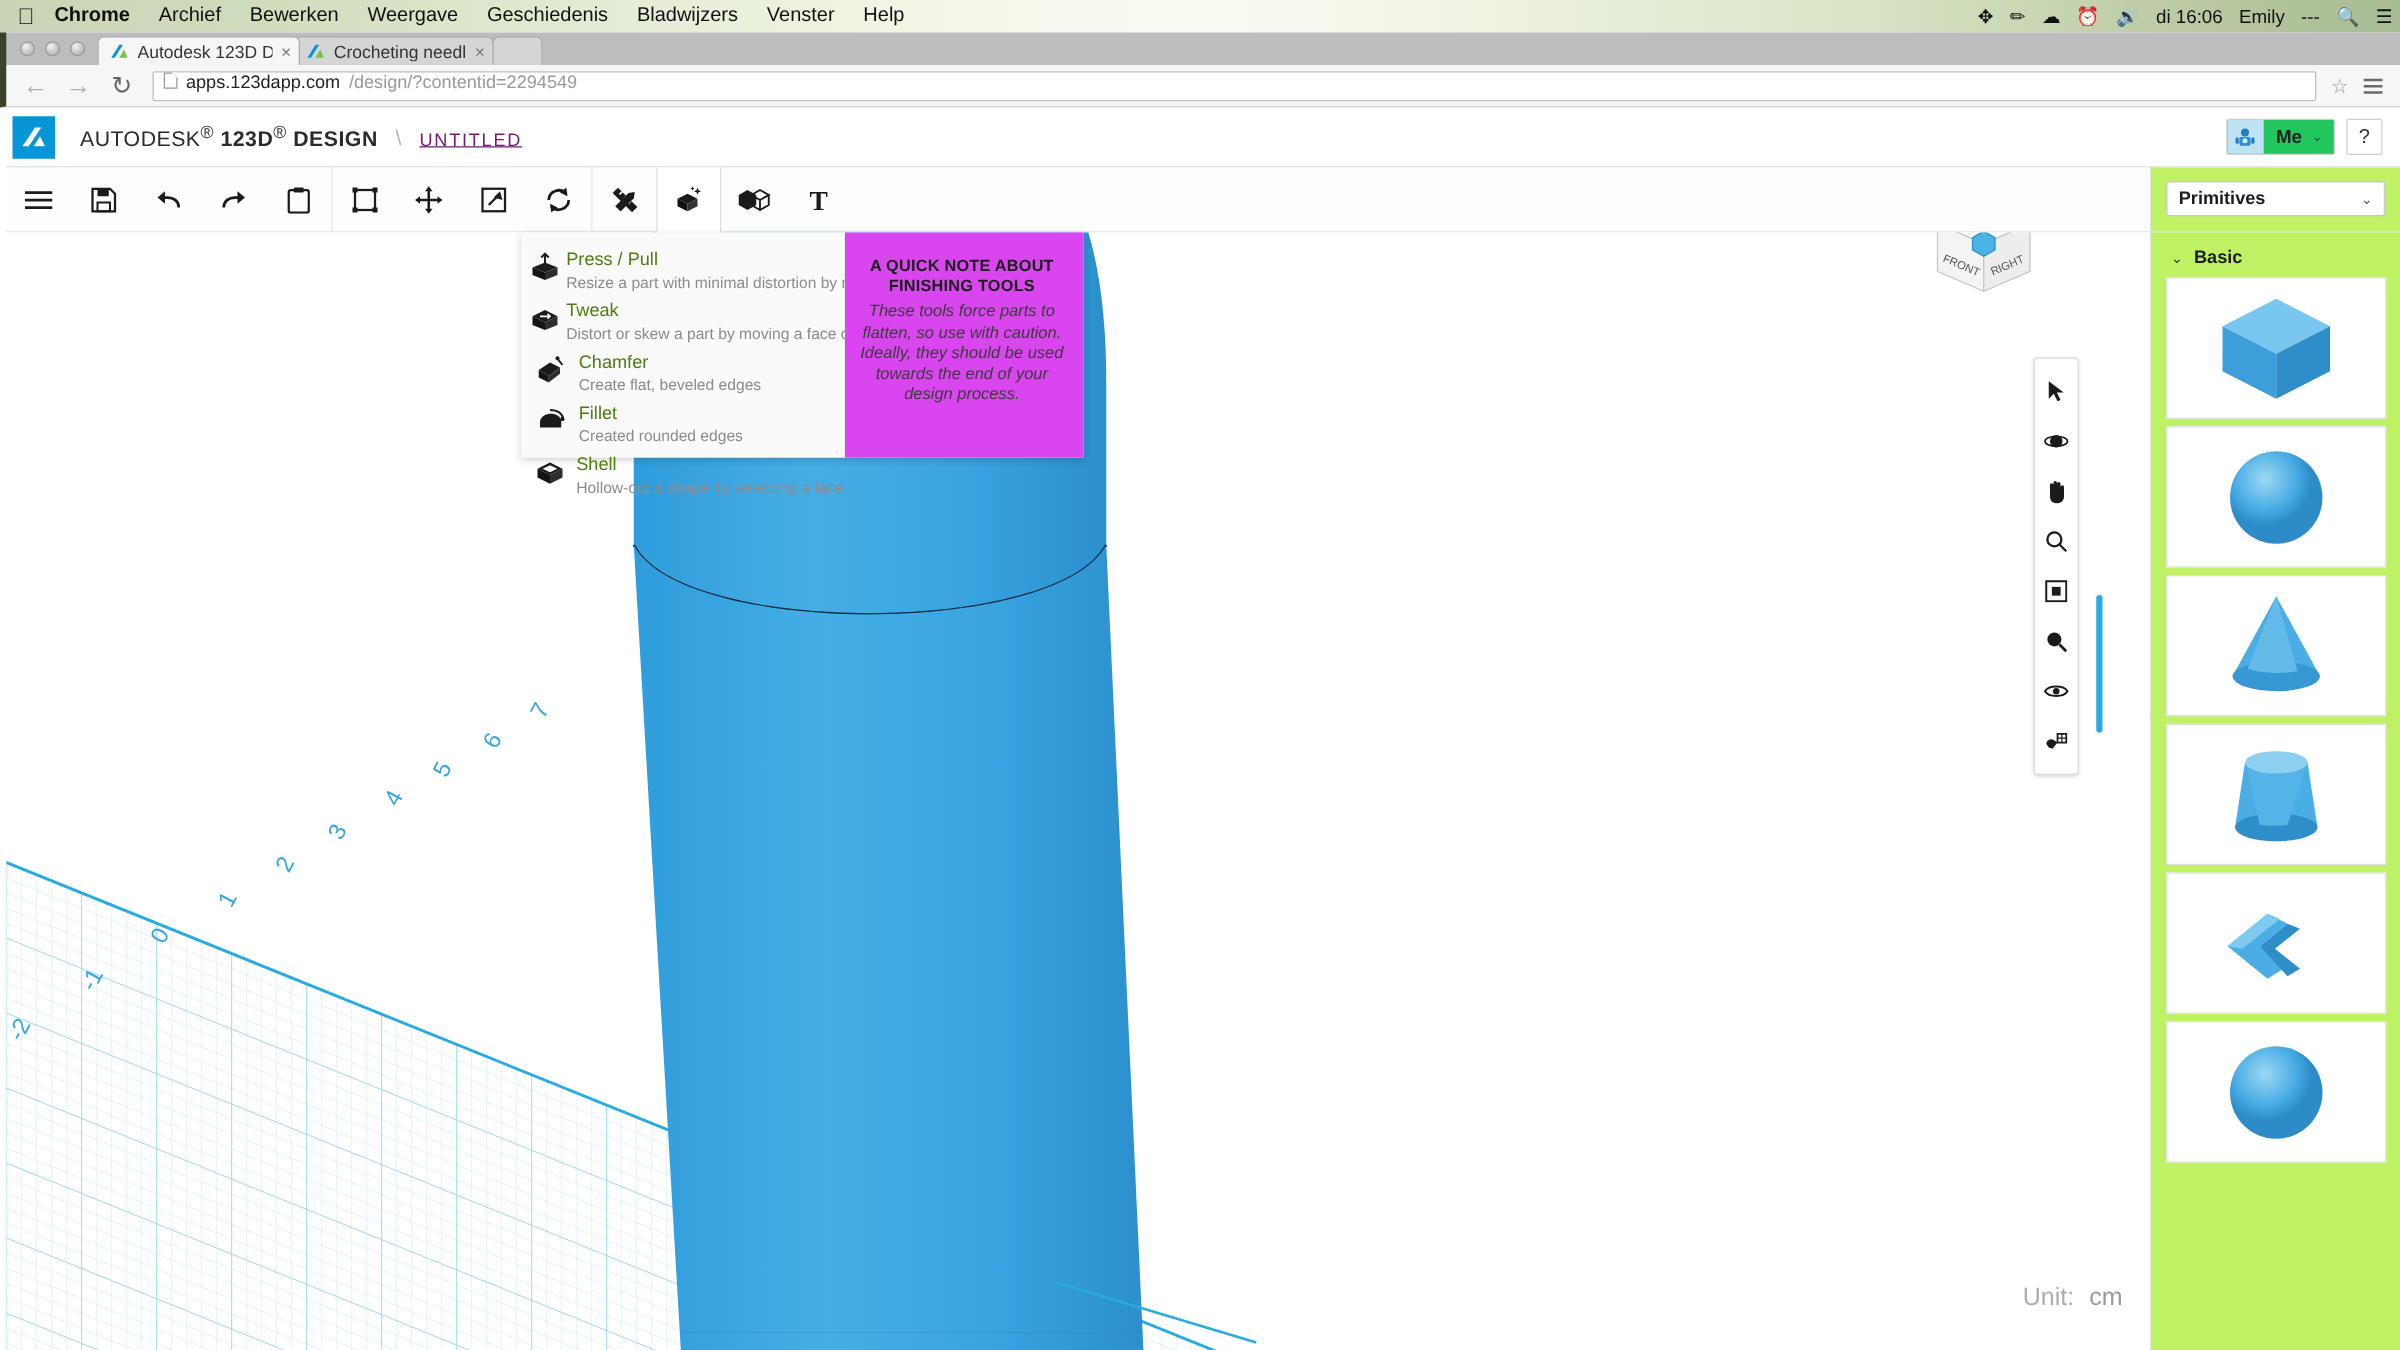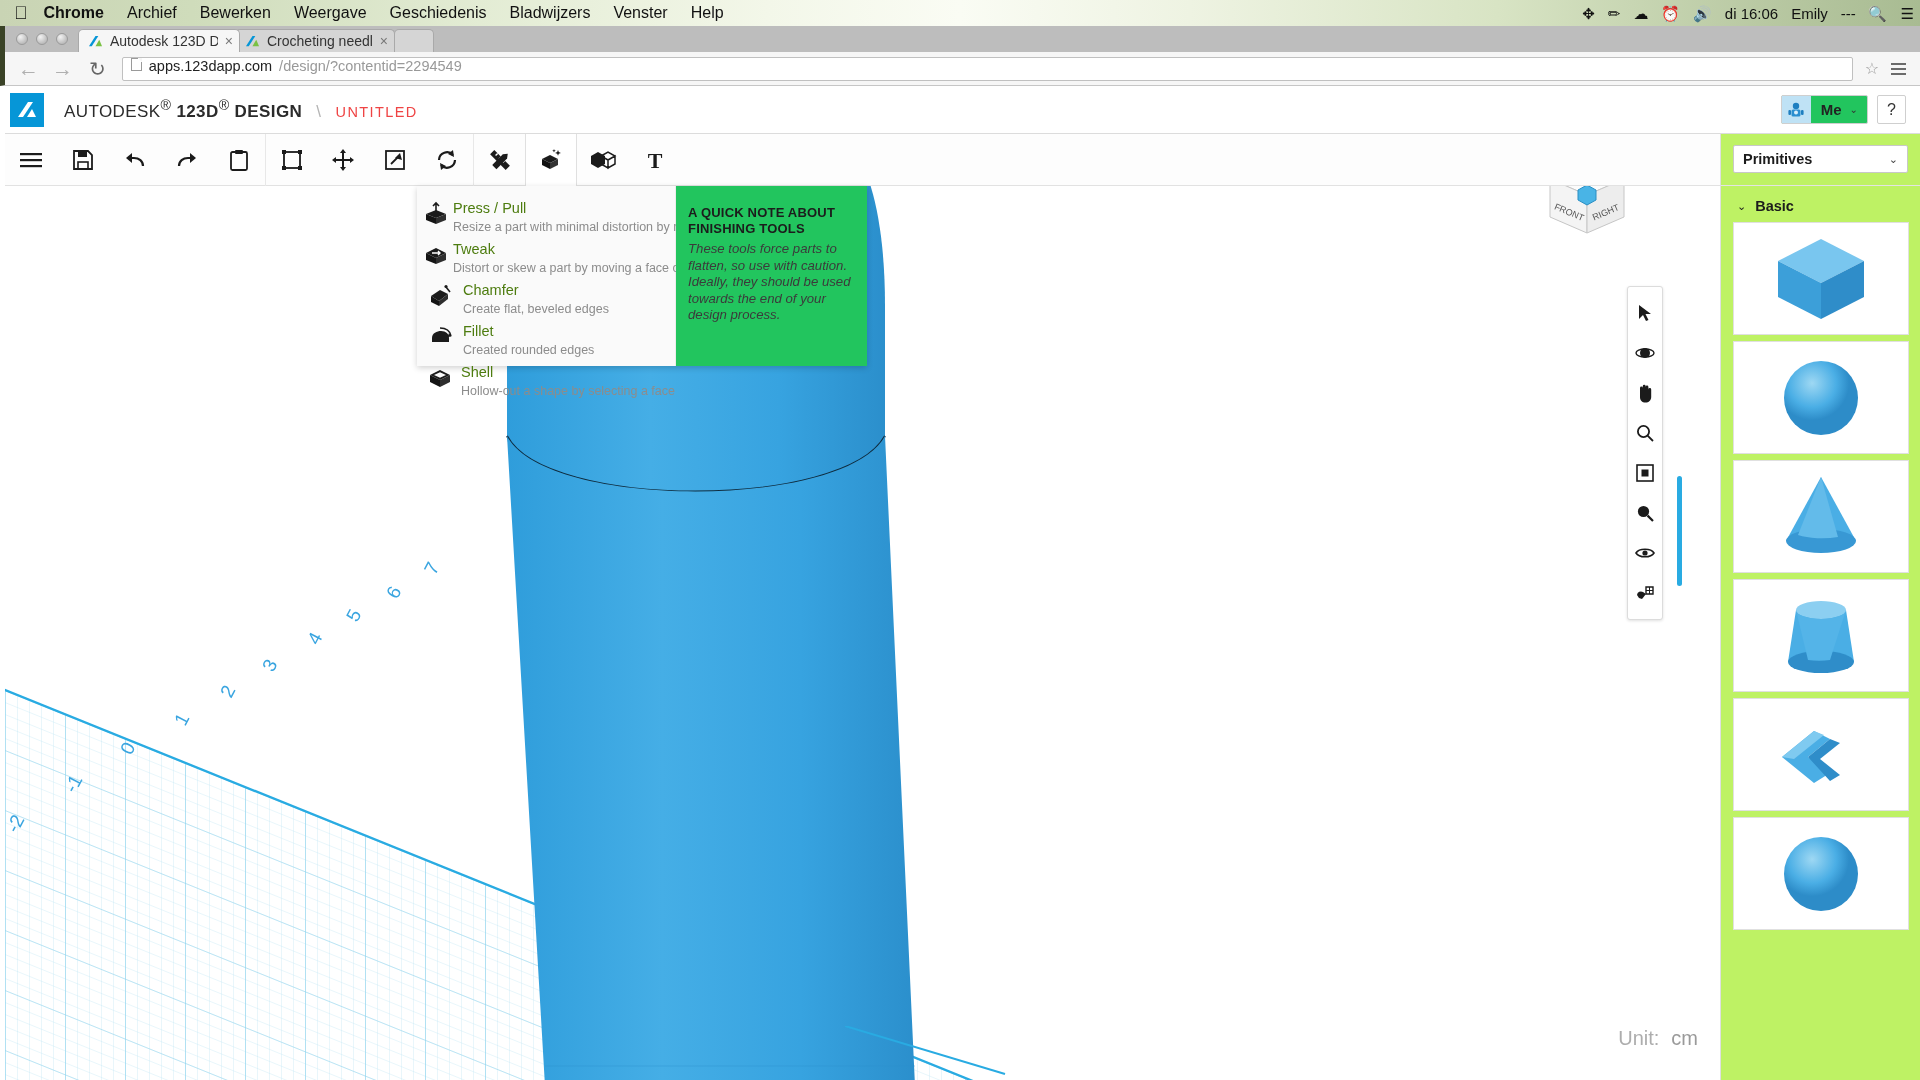--- a/index.html
+++ b/index.html
@@ -77,21 +77,21 @@
     background: #fff; border-bottom: 1px solid #dcdcdc;
     display: flex; align-items: center;
   }
   .brandmark {
     width: 34px; height: 34px; margin-left: 5px; background: #0696d7;
     display: flex; align-items: center; justify-content: center;
   }
   .brandtext { margin-left: 20px; font-size: 17px; letter-spacing: .4px; color: #2b2b2b; }
   .brandtext .b { font-weight: bold; }
   .brandtext .sep { color: #b5b5b5; margin: 0 9px; }
-  .brandtext .doc { color: #ef4444; font-size: 14.5px; letter-spacing: 1.4px; }
+  .brandtext .doc { color: #701a75; font-size: 14.5px; letter-spacing: 1.4px; text-decoration: underline; }
   .headright { margin-left: auto; display: flex; align-items: center; gap: 9px; margin-right: 14px; }
   .mebtn { display: flex; align-items: center; border: 1px solid #cfcfcf; background: #22c55e; height: 29px; border-radius: 2px; }
   .avatar { width: 29px; height: 27px; background: #bfe2f5; display:flex; align-items:center; justify-content:center; }
   .melabel { font-size: 15px; font-weight: bold; padding: 0 8px 0 10px; color: #222; }
   .mecaret { font-size: 10px; color: #333; padding-right: 9px; }
   .helpbtn { width: 29px; height: 29px; border: 1px solid #cfcfcf; background: #fff; border-radius: 2px;
     display: flex; align-items: center; justify-content: center; font-size: 16px; color: #333; }
 
   
   .toolbar {
@@ -132,21 +132,21 @@
     display: flex; z-index: 40;
     box-shadow: 0 2px 6px rgba(0,0,0,.18);
     background: #fafafa;
   }
   .dd-list { width: 259px; background: #fafafa; border-right: 1px solid #ececec; padding-top: 7px; }
   .ddrow { display: flex; align-items: flex-start; height: 41px; padding: 6px 0 0 6px; }
   .ddicon { width: 36px; display: flex; justify-content: center; padding-top: 2px; }
   .ddtext { padding-left: 4px; }
   .ddtitle { font-size: 14.5px; color: #4d7c0f; line-height: 15px; }
   .ddsub { font-size: 12.5px; color: #8c8c8c; line-height: 16px; margin-top: 2px; white-space: nowrap; }
-  .dd-note { width: 191px; background: #22c55e; padding: 19px 16px 0 12px; }
+  .dd-note { width: 191px; background: #d946ef; padding: 19px 16px 0 12px; text-align: center; }
   .notehead { font-size: 13px; font-weight: bold; color: #1c1c1c; line-height: 16px; letter-spacing: .2px; }
   .notebody { font-size: 13.2px; color: #3b3b3b; line-height: 16.5px; margin-top: 4px; font-style: italic; }
 
   
   .rightpanel {
     position: absolute; top: 134px; right: 0; width: 200px; height: 946px;
     background: #bef264; border-left: 1px solid #dfdfdf;
   }
   .primsel {
     margin: 11px 12px 0 12px; height: 28px; background: #fff;

